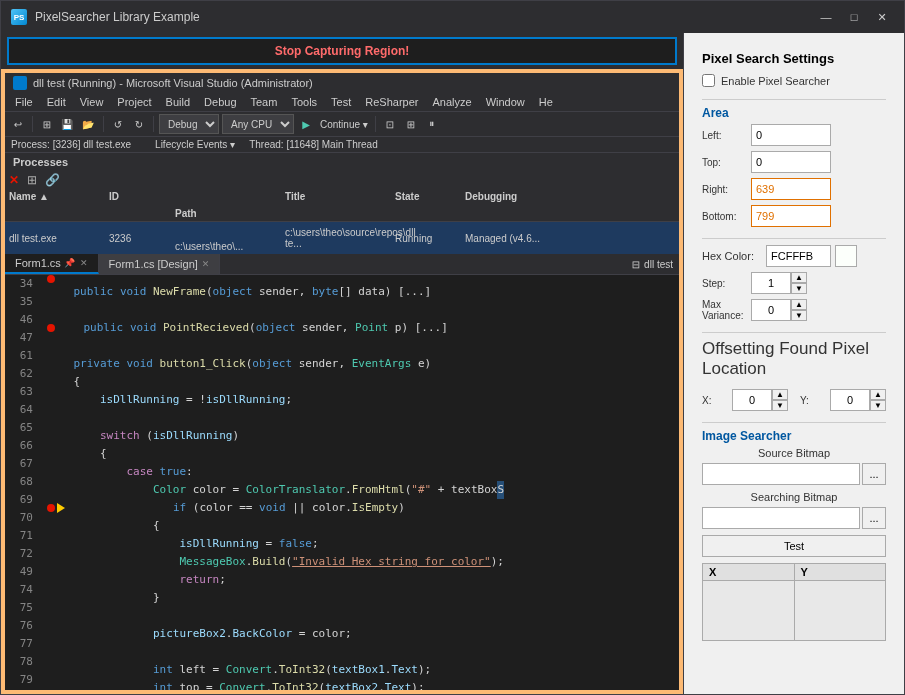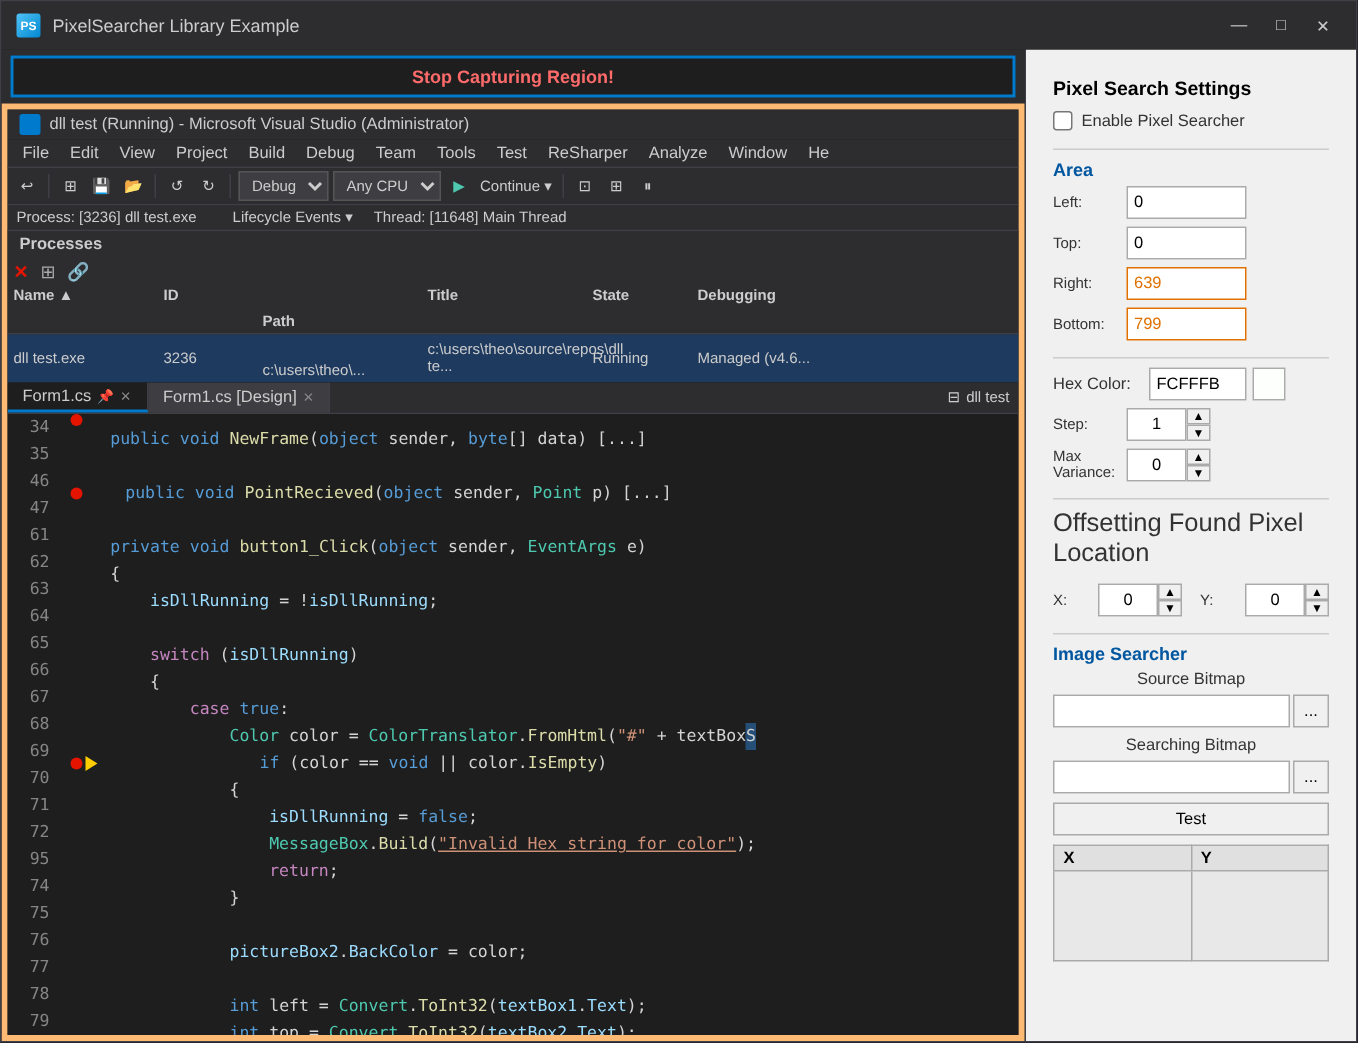--- a/index.html
+++ b/index.html
@@ -603,21 +603,21 @@
                 <div>63</div>
                 <div>64</div>
                 <div>65</div>
                 <div>66</div>
                 <div>67</div>
                 <div>68</div>
                 <div>69</div>
                 <div>70</div>
                 <div>71</div>
                 <div>72</div>
-                <div>95</div>
+                <div>49</div>
                 <div>74</div>
                 <div>75</div>
                 <div>76</div>
                 <div>77</div>
                 <div>78</div>
                 <div>79</div>
                 <div>80</div>
                 <div>81</div>
 
               </div>

